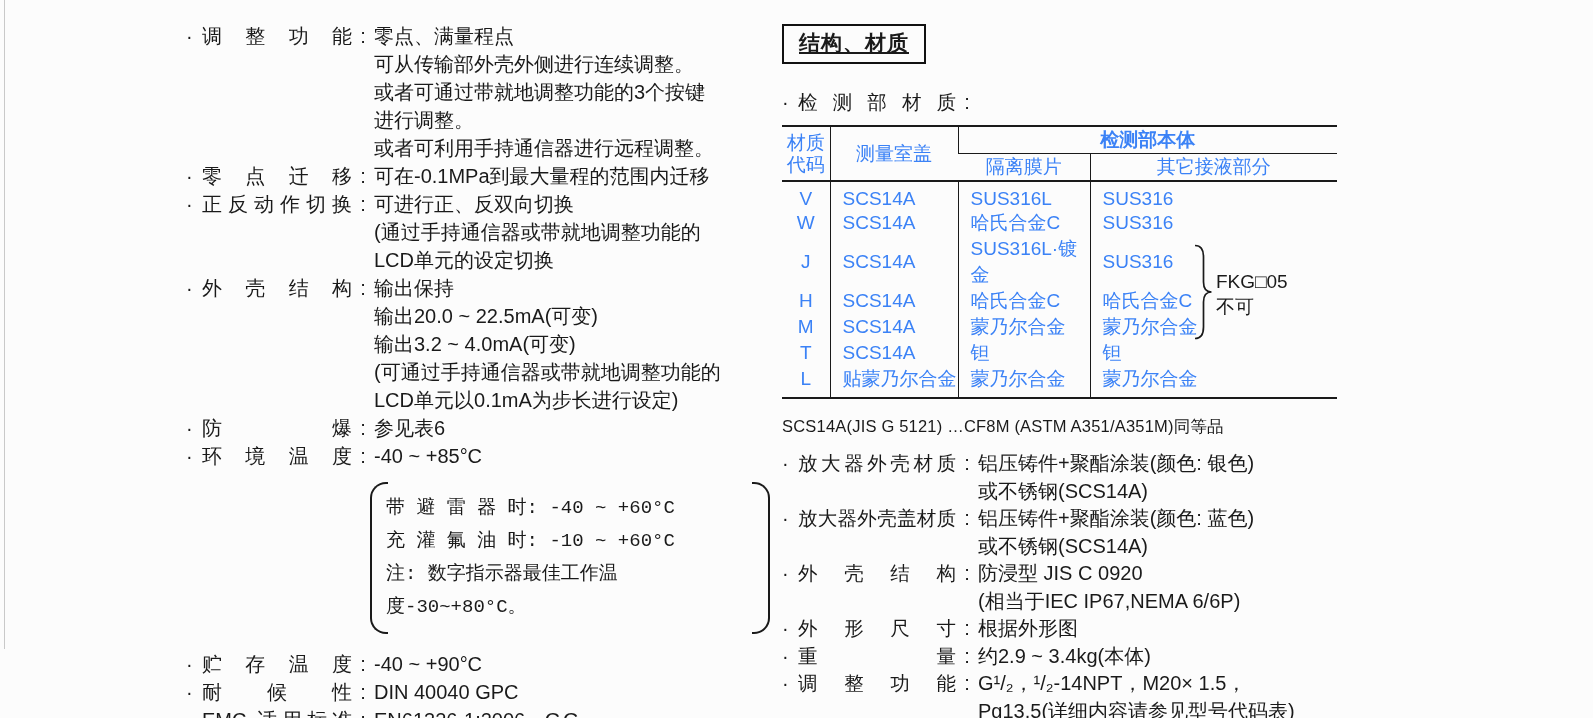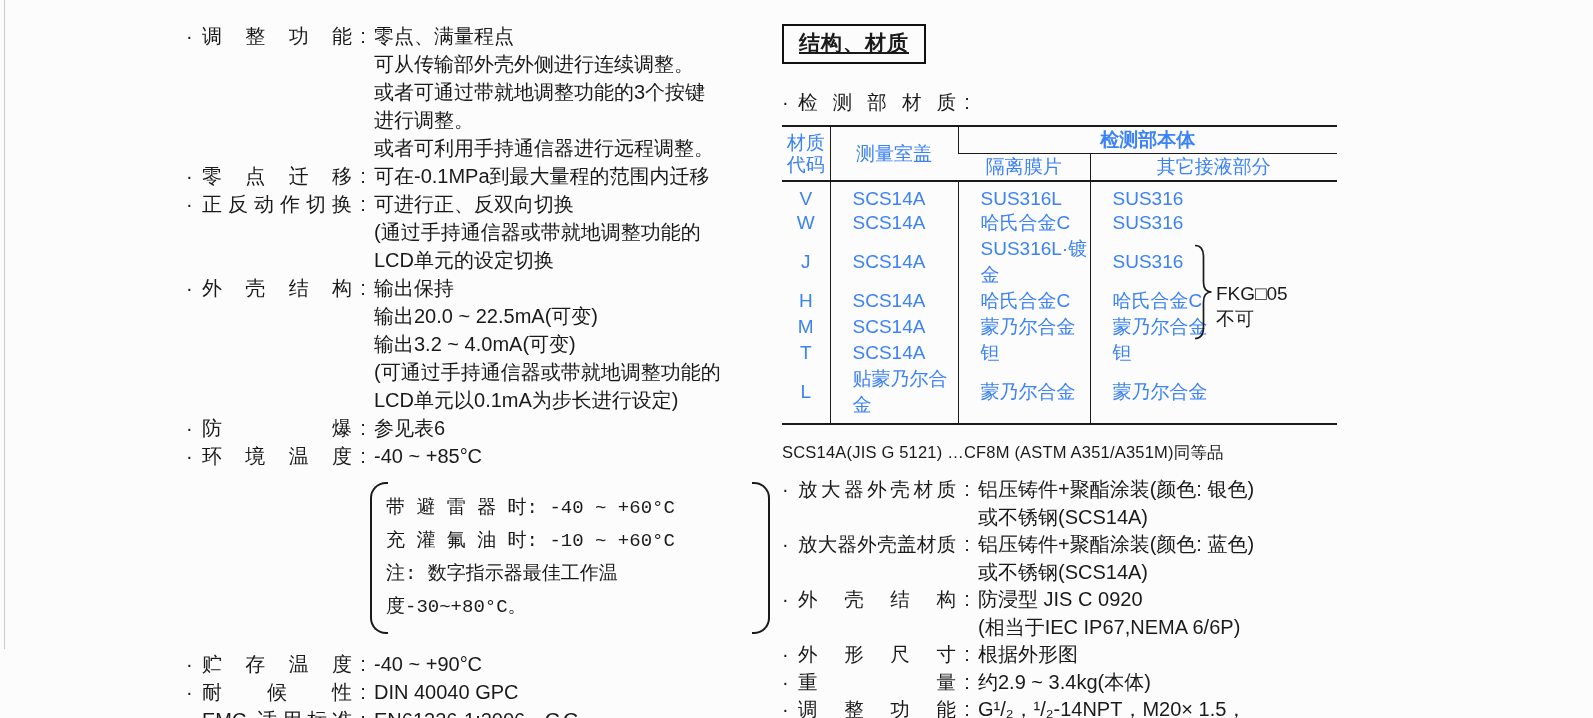--- a/index.html
+++ b/index.html
@@ -97,32 +97,32 @@
     font-weight: normal;
     padding: 0;
     vertical-align: middle;
   }
   .mat-table th + th, .mat-table td + td { border-left: 1.5px solid #1a1a1a; }
   .mat-table th.split { border-bottom: 1.5px solid #1a1a1a; height: 26px; font-weight: bold; }
   .mat-table th { text-align: center; }
   .mat-table th.two-line { line-height: 22px; }
   .mat-table tbody td { height: 22px; }
   .mat-table tbody td.code { text-align: center; }
-  .mat-table tbody td.val { padding-left: 22px; }
+  .mat-table tbody td.val { padding-left: 12px; }
   .mat-table tbody tr:first-child td { padding-top: 6px; }
   .mat-table tbody tr:last-child td { padding-bottom: 5px; }
   .col-w-code { width: 48px; }
   .col-w-cover { width: 128px; }
   .col-w-diaph { width: 132px; }
   .col-w-wetted { width: 247px; }
 
   .brace-icon { position: absolute; left: 410px; top: 119px; }
   .brace-note {
     position: absolute;
-    left: 434px; top: 156px;
+    left: 434px; top: 144px;
     font-size: 19px;
     line-height: 25px;
     white-space: pre-line;
   }
 
   .table-footnote { margin-top: 17px; font-size: 16.5px; letter-spacing: 0.2px; }
   .spec-list { margin-top: 12px; }
 </style>
 </head>
 <body>

